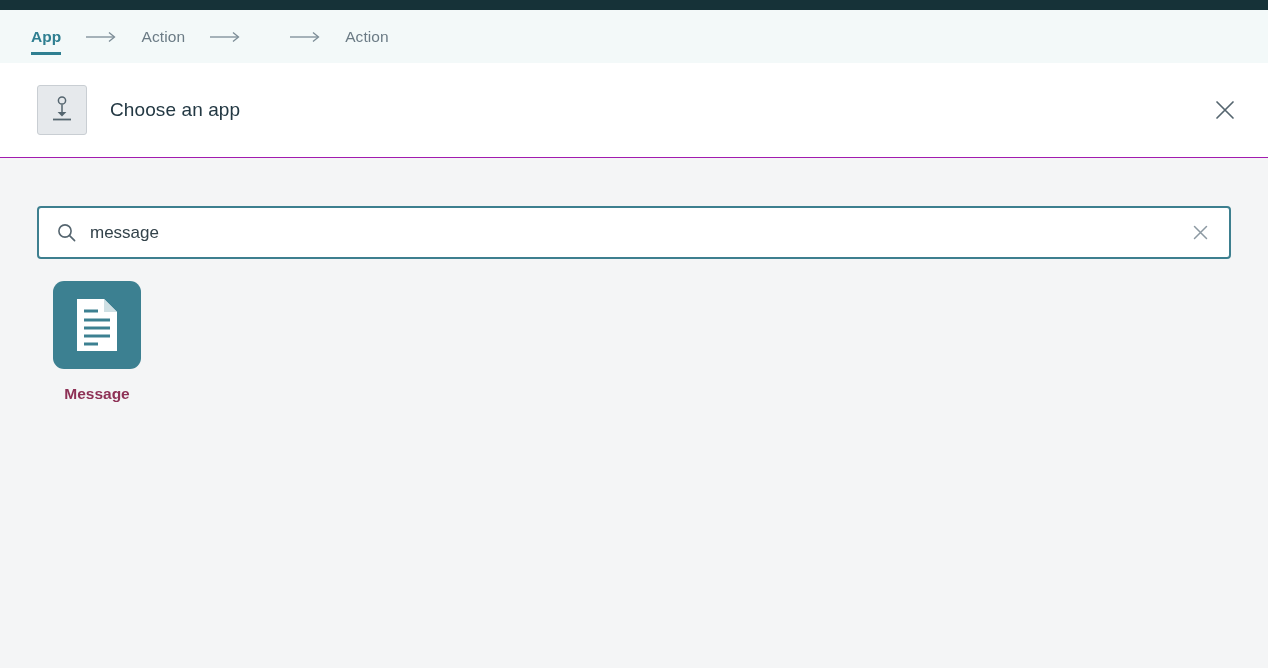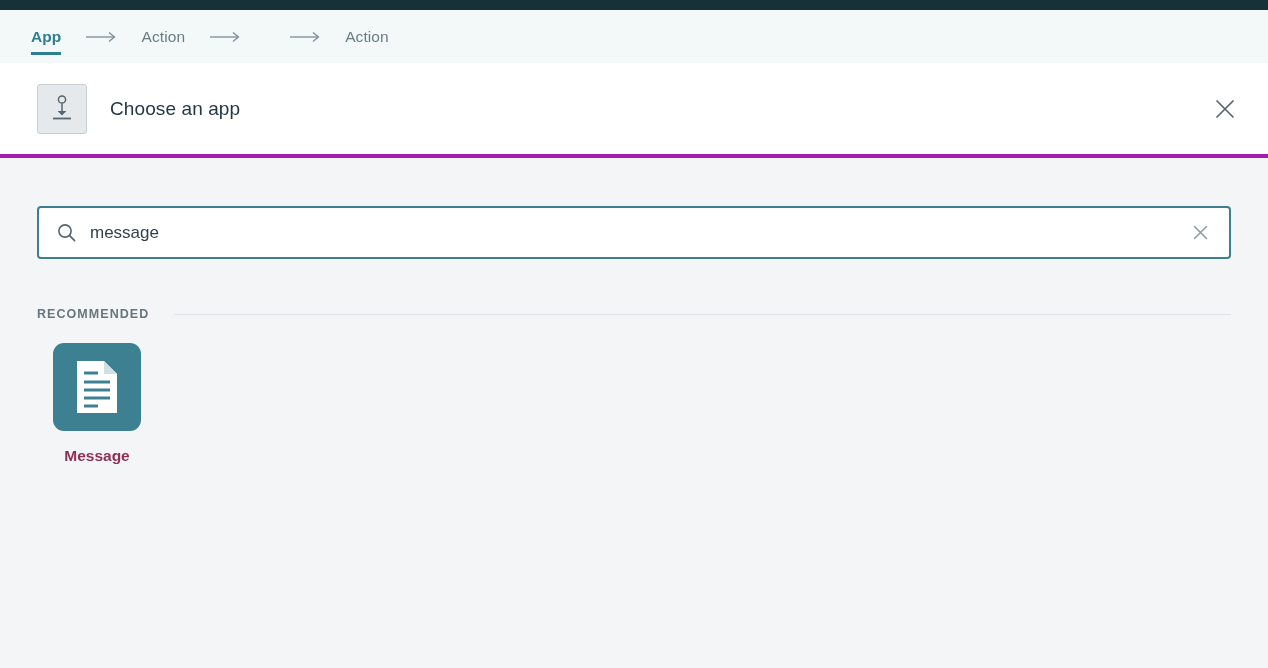--- a/index.html
+++ b/index.html
@@ -70,21 +70,21 @@
   .tab-arrow svg { display: block; }
 
   
   .header-band {
     height: 95px;
     background: #ffffff;
     display: flex;
     align-items: center;
     padding: 0 26px 0 37px;
     box-sizing: border-box;
-    border-bottom: 4px solid #a21caf;
+    border-bottom: 1px solid #a21caf;
     position: relative;
   }
   .header-icon-box {
     width: 50px;
     height: 50px;
     border: 1px solid #c9ced3;
     border-radius: 3px;
     background: #e6e9ec;
     display: flex;
     align-items: center;
@@ -284,24 +284,20 @@
       </svg>
     </span>
     <input class="search-field" type="text" value="message" placeholder="Search" style="">
     <span class="search-clear">
       <svg width="17" height="17" viewBox="0 0 17 17" fill="none">
         <path d="M2.5 2.5 L14.5 14.5 M14.5 2.5 L2.5 14.5" stroke="#8c99a2" stroke-width="1.5" stroke-linecap="round"></path>
       </svg>
     </span>
   </div>
 
-  <div class="section-head">
-    <div class="section-label">RECOMMENDED</div>
-    <div class="section-rule"></div>
-  </div>
 
   <div class="app-grid">
 
     <div class="app-card">
       <div class="app-icon">
         <svg width="48" height="56" viewBox="0 0 48 56" fill="none">
           <path d="M4 2 H31 L44 15 V54 H4 Z" fill="#ffffff"></path>
           <path d="M31 2 L44 15 H31 Z" fill="#cfe0e4"></path>
           <g stroke="#3c8091" stroke-width="3" stroke-linecap="butt">
             <path d="M11 14 H25"></path>

